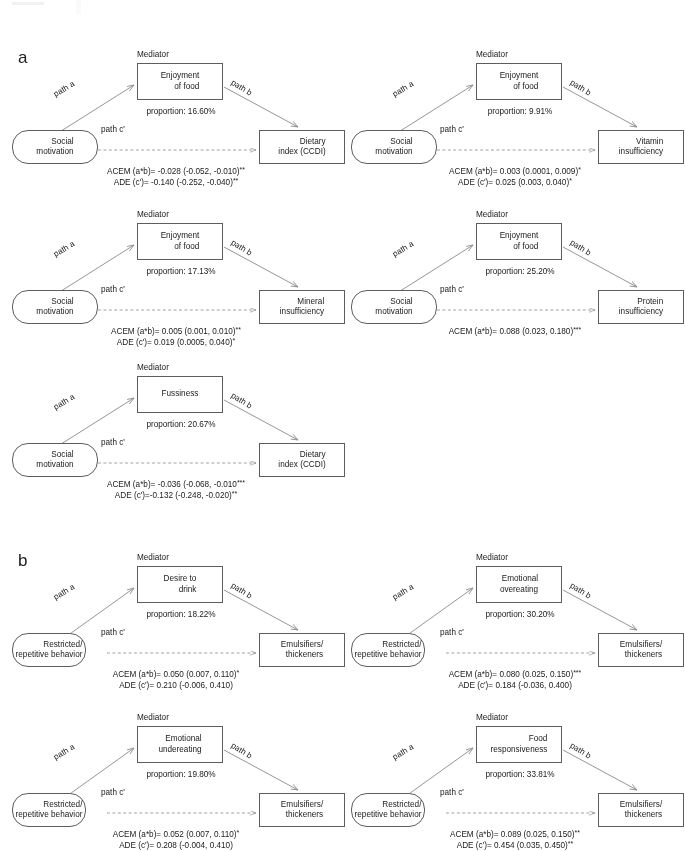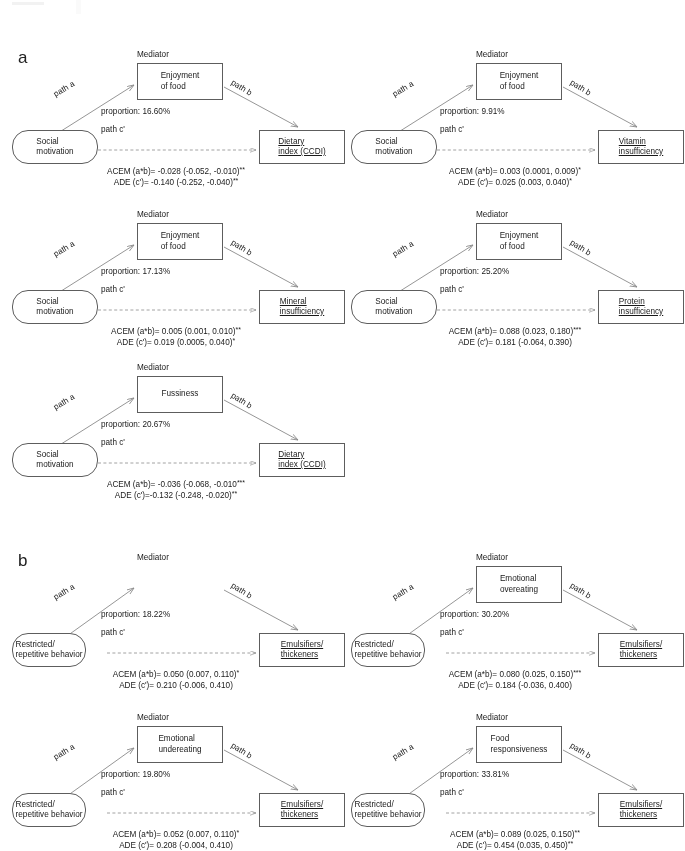--- a/index.html
+++ b/index.html
@@ -40,21 +40,21 @@
     overflow: visible;
   }
   .node {
     position: absolute;
     box-sizing: border-box;
     border: 1px solid #5d5d5d;
     background: #fff;
     display: flex;
     align-items: center;
     justify-content: center;
-    text-align: left;
+    text-align: right;
     font-size: 8.2px;
     line-height: 10.5px;
     color: #1a1a1a;
     padding: 1px 2px;
   }
   .node-mediator {
     left: 131px;
     top: 18px;
     width: 86px;
     height: 37px;
@@ -70,21 +70,20 @@
     left: 6px;
     top: 85px;
     width: 74px;
     height: 34px;
   }
   .node-outcome {
     left: 253px;
     top: 85px;
     width: 86px;
     height: 34px;
-    text-decoration: underline;
   }
   .mediator-caption {
     position: absolute;
     left: 131px;
     top: 5px;
     width: 86px;
     text-align: left;
     font-size: 8.2px;
     color: #1a1a1a;
   }
@@ -104,21 +103,21 @@
     left: 228px;
     top: 33px;
     transform: rotate(31deg);
     transform-origin: left top;
   }
   .label-proportion {
     position: absolute;
     left: 95px;
     top: 62px;
     width: 160px;
-    text-align: left;
+    text-align: center;
     font-size: 8.2px;
     white-space: nowrap;
   }
   .label-pathc {
     position: absolute;
     left: 95px;
     top: 80px;
     width: 160px;
     text-align: left;
     font-size: 8.2px;
@@ -264,21 +263,20 @@
       <div class="mediator-caption">Mediator</div>
       <div class="node node-mediator">Enjoyment<br>of food</div>
       <div class="node node-exposure">Social<br>motivation</div>
       <div class="node node-outcome">Protein<br>insufficiency</div>
       <div class="path-label label-path-a">path a</div>
       <div class="path-label label-path-b">path b</div>
       <div class="label-proportion">proportion: 25.20%</div>
       <div class="label-pathc">path c'</div>
       <div class="stats">
         <div><span>ACEM (a*b)= 0.088 (0.023, 0.180)</span><sup>***</sup></div>
-        <div><span>ADE (c')= 0.181 (-0.064, 0.390)</span><sup></sup></div>
       </div>
     </div>
     <div class="diagram" style="left: 6px; top: 358px;">
       <svg viewBox="0 0 340 160">
         <defs>
           <marker id="ahn" markerWidth="9" markerHeight="9" refX="8" refY="3" orient="auto">
             <path d="M0,0 L8,3 L0,6" fill="none" stroke="#8a8a8a" stroke-width="0.9"></path>
           </marker>
           <marker id="ahdn" markerWidth="9" markerHeight="9" refX="8" refY="3" orient="auto">
             <path d="M0,0 L8,3 L0,6" fill="none" stroke="#8a8a8a" stroke-width="0.8"></path>
@@ -310,20 +308,21 @@
           </marker>
           <marker id="ahdw" markerWidth="9" markerHeight="9" refX="8" refY="3" orient="auto">
             <path d="M0,0 L8,3 L0,6" fill="none" stroke="#8a8a8a" stroke-width="0.8"></path>
           </marker>
         </defs>
         <path d="M 61 88 L 128 40" stroke="#8a8a8a" stroke-width="0.9" fill="none" marker-end="url(#ahw)"></path>
         <path d="M 218 42 L 292 82" stroke="#8a8a8a" stroke-width="0.9" fill="none" marker-end="url(#ahw)"></path>
         <path d="M 101 105 L 250 105" stroke="#8a8a8a" stroke-width="0.8" stroke-dasharray="3,2.4" fill="none" marker-end="url(#ahdw)"></path>
       </svg>
       <div class="mediator-caption">Mediator</div>
+      <div class="node node-mediator">Desire to<br>drink</div>
       <div class="node node-exposure wide">Restricted/<br>repetitive behavior</div>
       <div class="node node-outcome">Emulsifiers/<br>thickeners</div>
       <div class="path-label label-path-a">path a</div>
       <div class="path-label label-path-b">path b</div>
       <div class="label-proportion">proportion: 18.22%</div>
       <div class="label-pathc">path c'</div>
       <div class="stats">
         <div><span>ACEM (a*b)= 0.050 (0.007, 0.110)</span><sup>*</sup></div>
         <div><span>ADE (c')= 0.210 (-0.006, 0.410)</span><sup></sup></div>
       </div>

